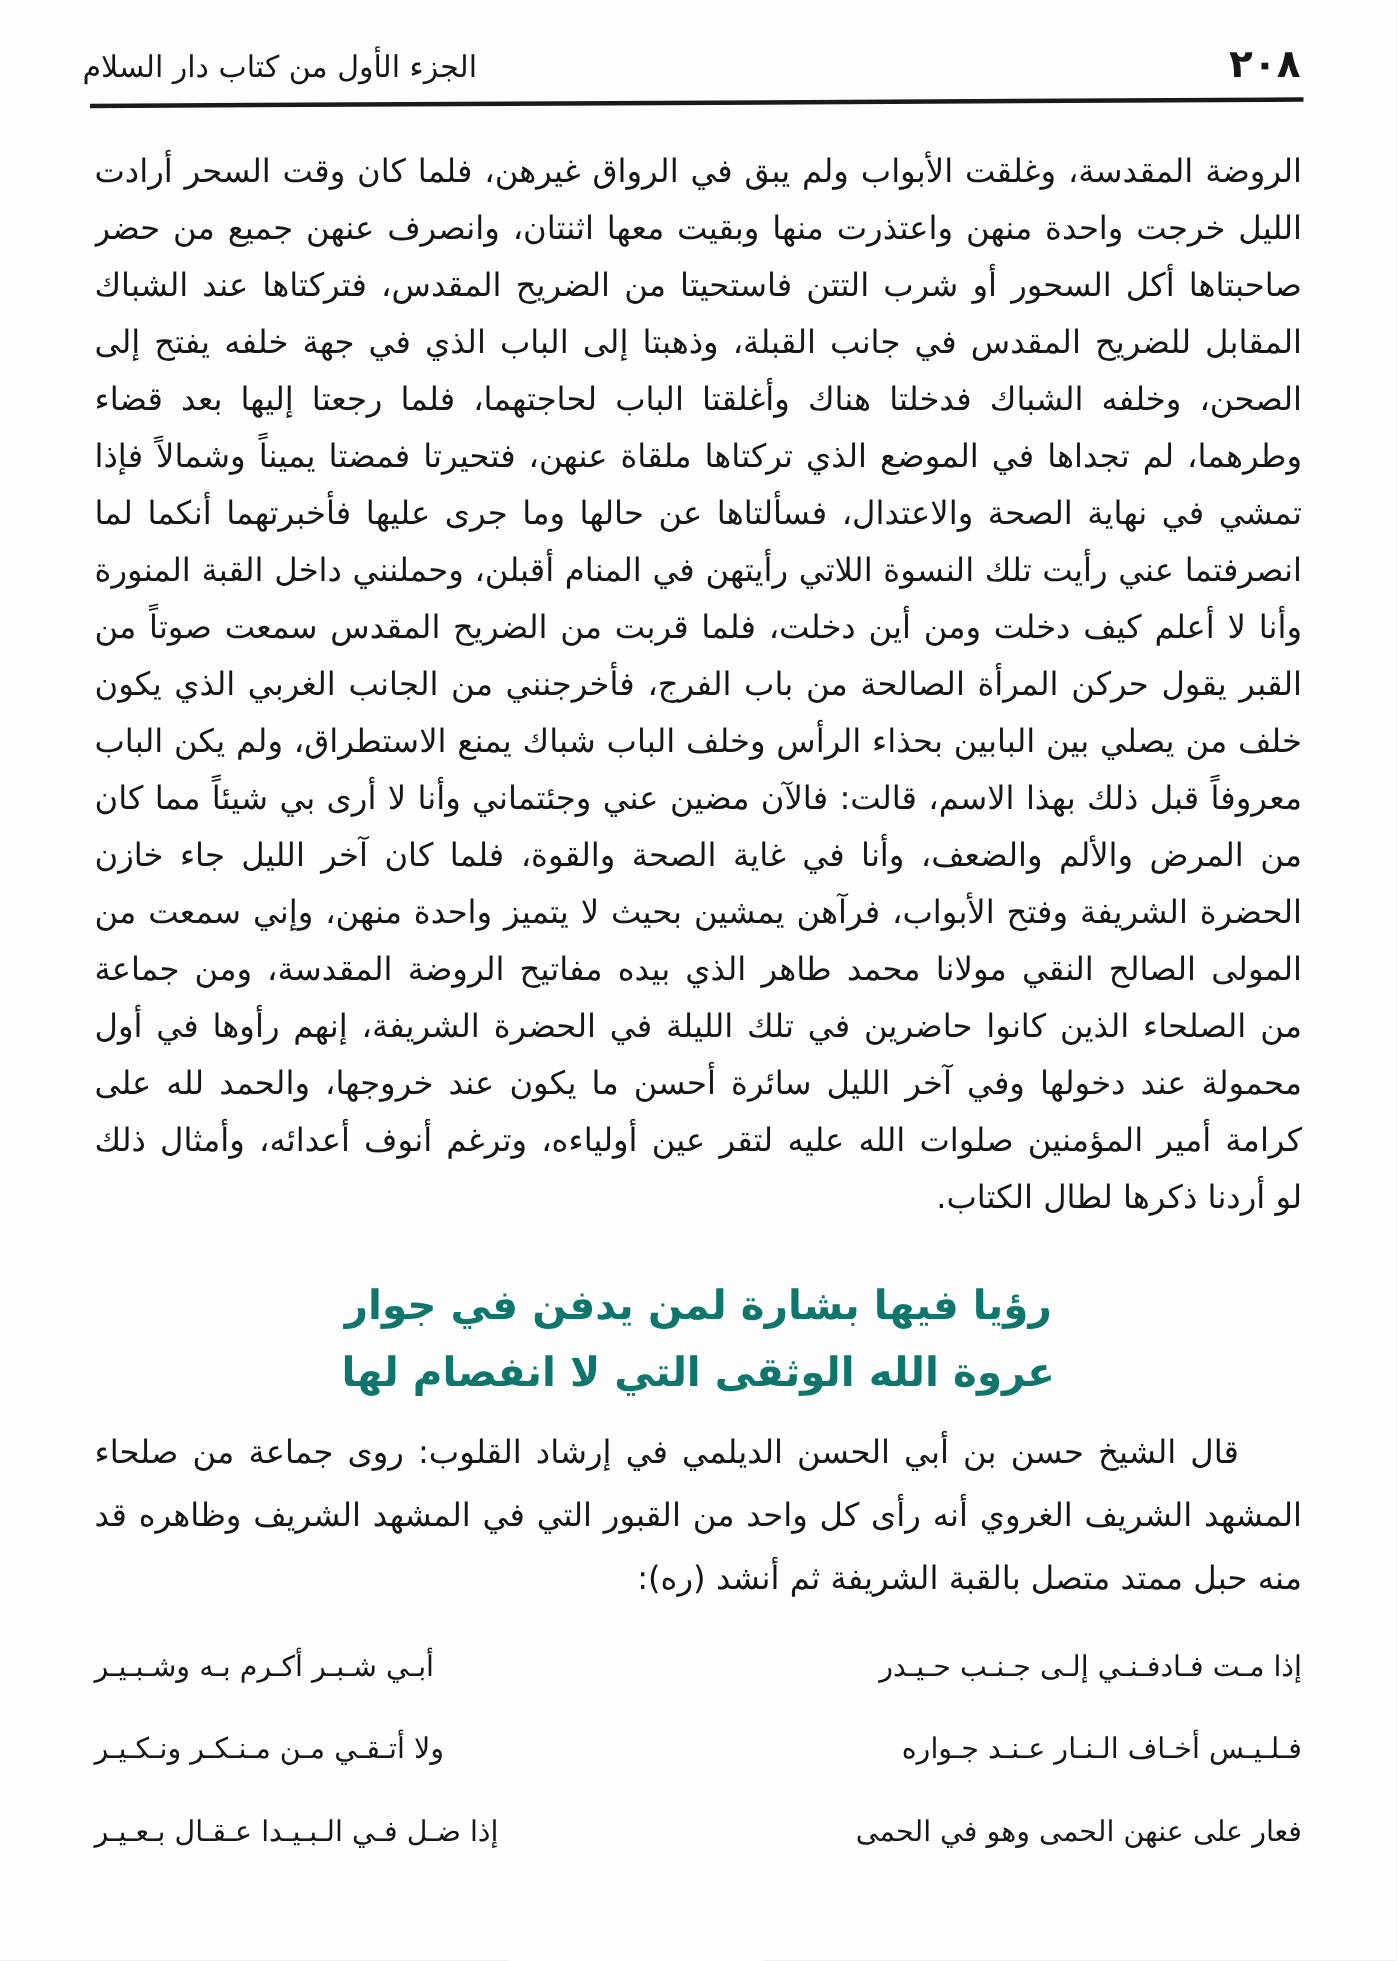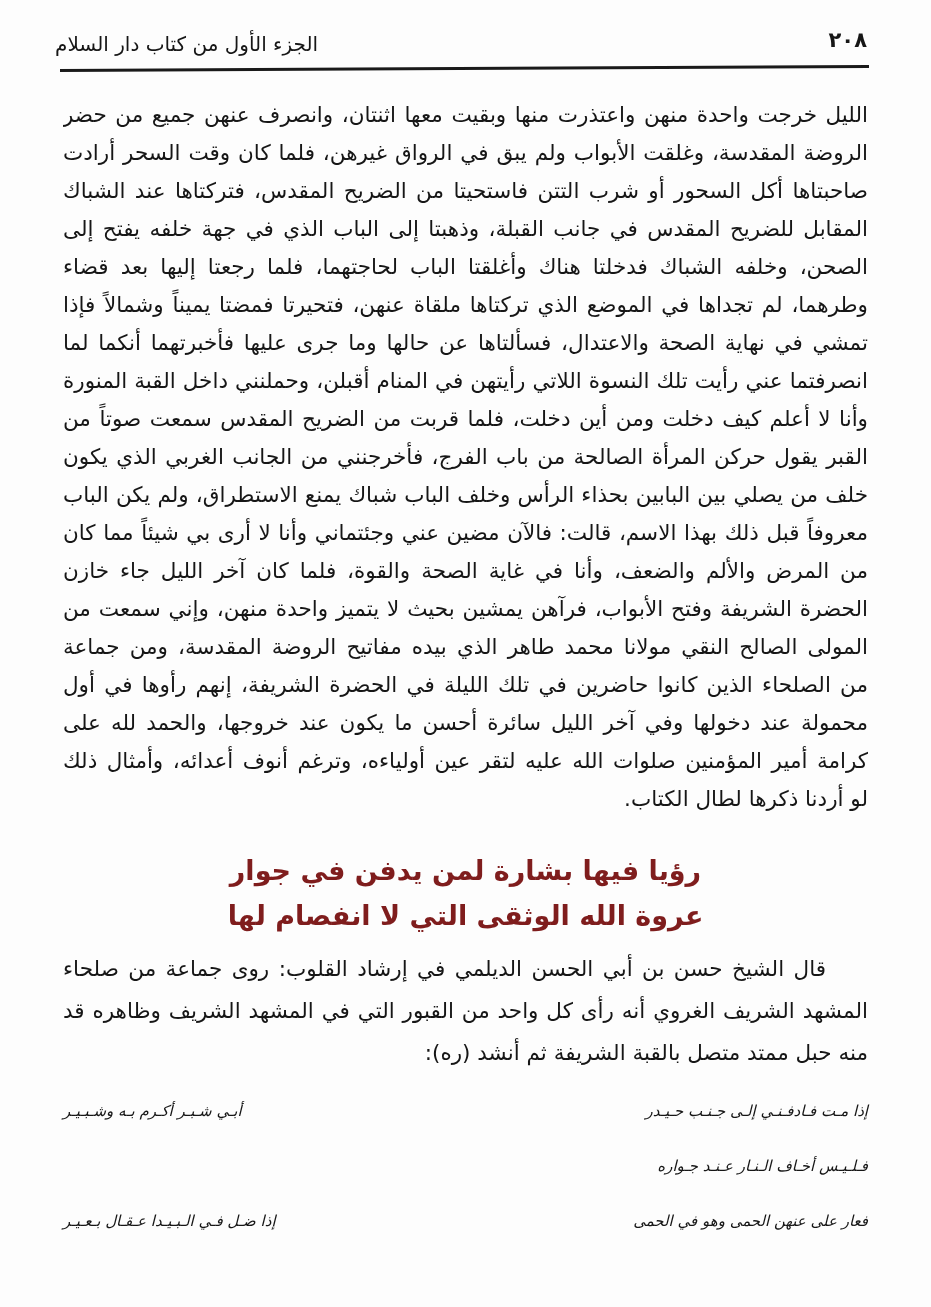--- a/index.html
+++ b/index.html
@@ -32,21 +32,21 @@
     left: 55px;
     top: 4px;
     font-size: 20px;
     letter-spacing: 0.2px;
     white-space: nowrap;
   }
   .running-head .page-number {
     position: absolute;
     right: 64px;
     top: 0;
-    font-size: 21px;
+    font-size: 26px;
     font-weight: bold;
     white-space: nowrap;
   }
   .head-rule {
     position: absolute;
     top: 67px;
     left: 60px;
     right: 62px;
     height: 3px;
     background: #1a1a1a;
@@ -76,21 +76,21 @@
   .bodyline.indent {
     text-indent: 42px;
   }
   
   .section-heading {
     margin-top: 30px;
     text-align: center;
     font-weight: bold;
     font-size: 27px;
     line-height: 45px;
-    color: #7f1d1d;
+    color: #0f766e;
   }
   
   .para2 {
     margin-top: 10px;
   }
   .para2 .bodyline {
     line-height: 42px;
     height: 42px;
   }
   
@@ -98,23 +98,22 @@
     margin-top: 10px;
   }
   .poem-row {
     display: flex;
     justify-content: space-between;
     align-items: baseline;
     height: 55px;
     line-height: 55px;
   }
   .hemistich {
-    font-size: 15px;
+    font-size: 19px;
     white-space: nowrap;
-    font-style: italic;
   }
   .hemistich.first-half {
     text-align: right;
   }
   .hemistich.second-half {
     text-align: left;
   }
 </style>
 </head>
 <body>
@@ -123,22 +122,22 @@
 
   <div class="running-head">
     <div class="book-title">الجزء الأول من كتاب دار السلام</div>
     <div class="page-number">٢٠٨</div>
   </div>
   <div class="head-rule"></div>
 
   <div class="text-block">
 
     <div>
+      <div class="bodyline">الروضة المقدسة، وغلقت الأبواب ولم يبق في الرواق غيرهن، فلما كان وقت السحر أرادت</div>
       <div class="bodyline">الليل خرجت واحدة منهن واعتذرت منها وبقيت معها اثنتان، وانصرف عنهن جميع من حضر</div>
-      <div class="bodyline">الروضة المقدسة، وغلقت الأبواب ولم يبق في الرواق غيرهن، فلما كان وقت السحر أرادت</div>
       <div class="bodyline">صاحبتاها أكل السحور أو شرب التتن فاستحيتا من الضريح المقدس، فتركتاها عند الشباك</div>
       <div class="bodyline">المقابل للضريح المقدس في جانب القبلة، وذهبتا إلى الباب الذي في جهة خلفه يفتح إلى</div>
       <div class="bodyline">الصحن، وخلفه الشباك فدخلتا هناك وأغلقتا الباب لحاجتهما، فلما رجعتا إليها بعد قضاء</div>
       <div class="bodyline">وطرهما، لم تجداها في الموضع الذي تركتاها ملقاة عنهن، فتحيرتا فمضتا يميناً وشمالاً فإذا بها</div>
       <div class="bodyline">تمشي في نهاية الصحة والاعتدال، فسألتاها عن حالها وما جرى عليها فأخبرتهما أنكما لما</div>
       <div class="bodyline">انصرفتما عني رأيت تلك النسوة اللاتي رأيتهن في المنام أقبلن، وحملنني داخل القبة المنورة</div>
       <div class="bodyline">وأنا لا أعلم كيف دخلت ومن أين دخلت، فلما قربت من الضريح المقدس سمعت صوتاً من</div>
       <div class="bodyline">القبر يقول حركن المرأة الصالحة من باب الفرج، فأخرجنني من الجانب الغربي الذي يكون</div>
       <div class="bodyline">خلف من يصلي بين البابين بحذاء الرأس وخلف الباب شباك يمنع الاستطراق، ولم يكن الباب</div>
       <div class="bodyline">معروفاً قبل ذلك بهذا الاسم، قالت: فالآن مضين عني وجئتماني وأنا لا أرى بي شيئاً مما كان</div>
@@ -162,20 +161,21 @@
       <div class="bodyline lastline">منه حبل ممتد متصل بالقبة الشريفة ثم أنشد (ره):</div>
     </div>
 
     <div class="poem">
       <div class="poem-row">
         <div class="hemistich first-half">إذا مـت فـادفـنـي إلـى جـنـب حـيـدر</div>
         <div class="hemistich second-half">أبـي شـبـر أكـرم بـه وشـبـيـر</div>
       </div>
       <div class="poem-row">
         <div class="hemistich first-half">فـلـيـس أخـاف الـنـار عـنـد جـواره</div>
+        <div class="hemistich second-half">ولا أتـقـي مـن مـنـكـر ونـكـيـر</div>
       </div>
       <div class="poem-row">
         <div class="hemistich first-half">فعار على عنهن الحمى وهو في الحمى</div>
         <div class="hemistich second-half">إذا ضـل فـي الـبـيـدا عـقـال بـعـيـر</div>
       </div>
     </div>
 
   </div>
 </div>
 

